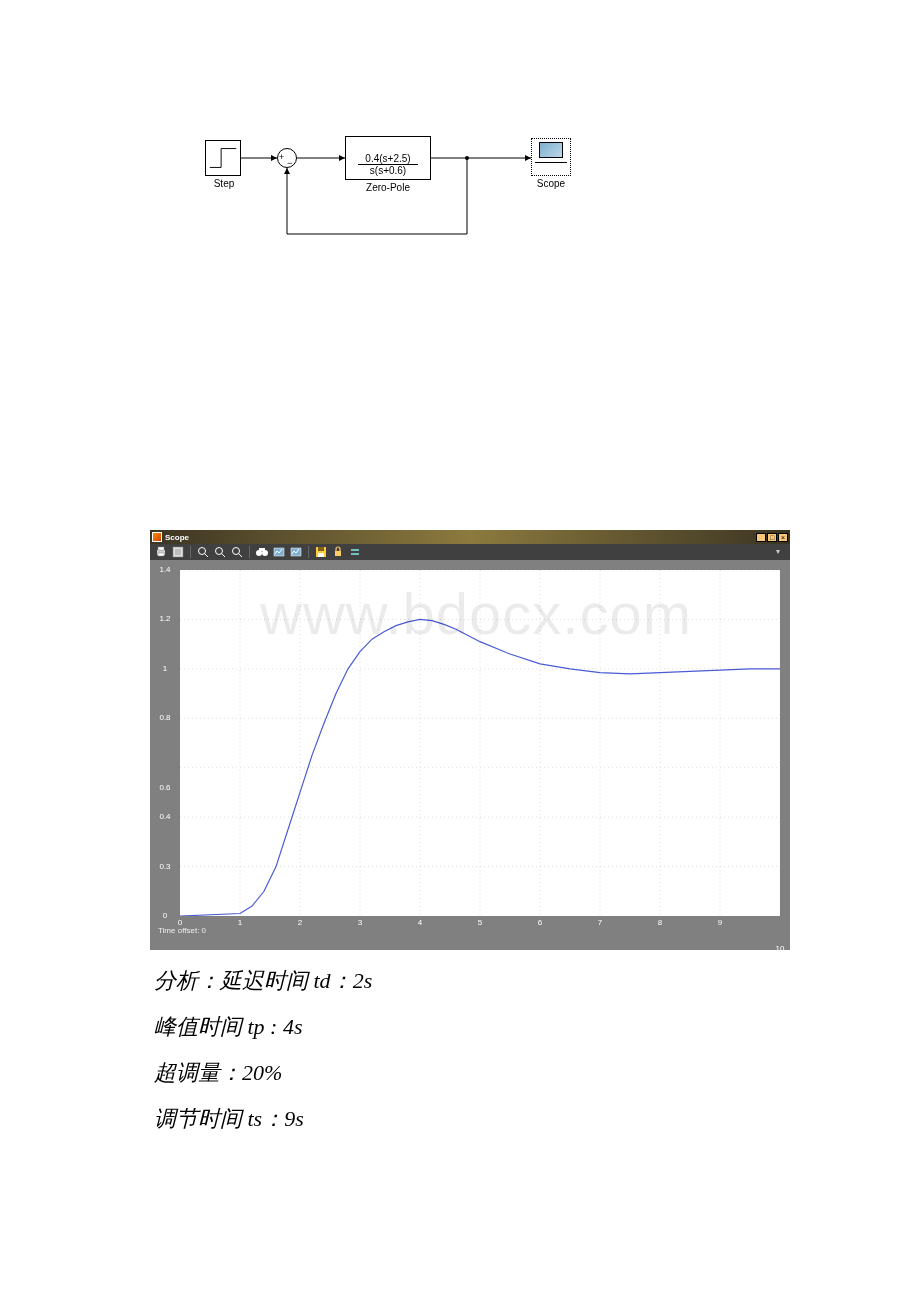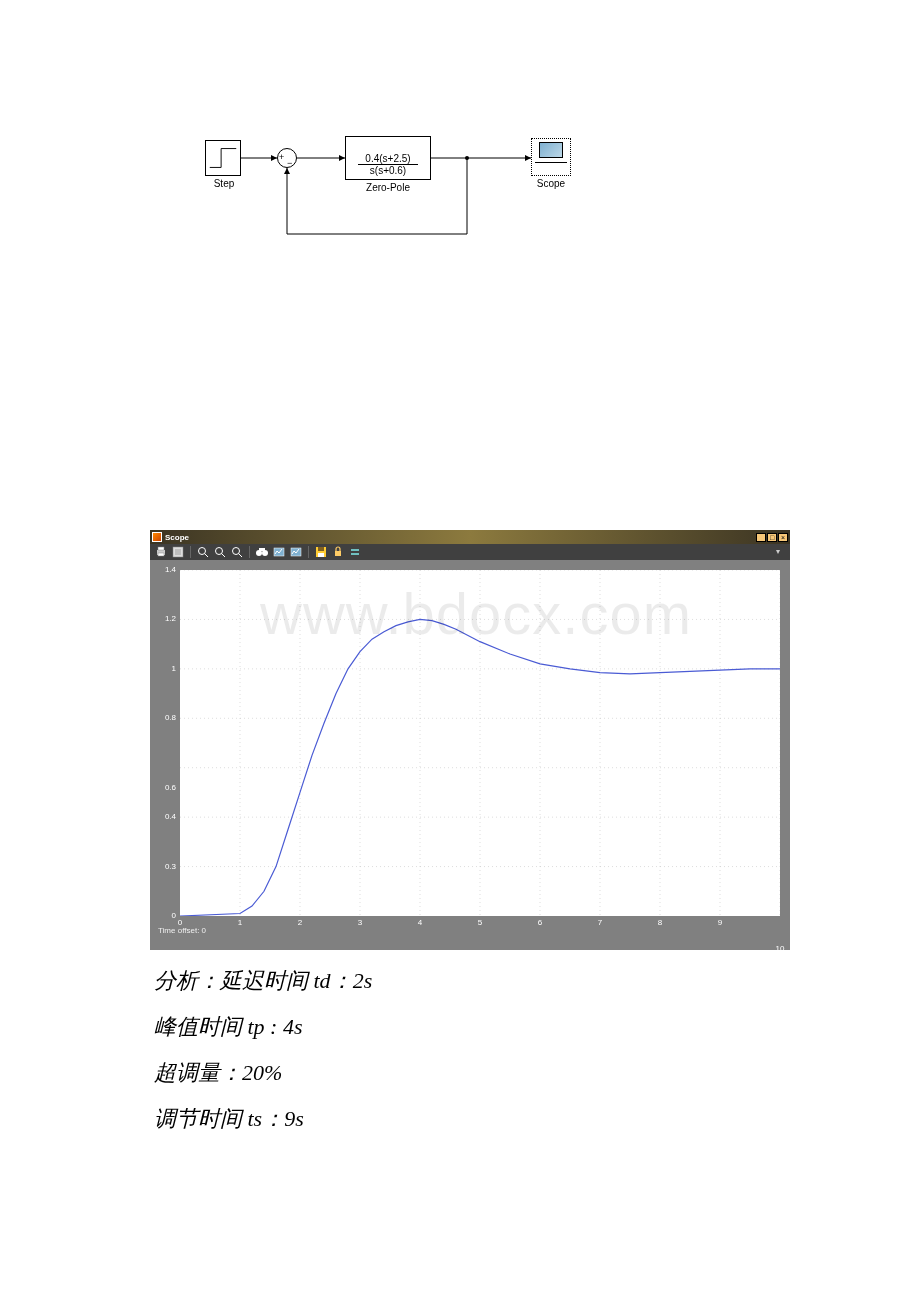--- a/index.html
+++ b/index.html
@@ -124,21 +124,21 @@
   }
   .plot-bg {
     position: absolute;
     left: 26px; top: 6px; right: 6px; bottom: 20px;
     background: #ffffff;
   }
   .plot-svg {
     position: absolute; left: 26px; top: 6px; right: 6px; bottom: 20px;
   }
   .ytick {
-    position: absolute; left: 0; color: #fff; font-size: 8px; text-align: right; width: 22px;
+    position: absolute; left: 0; color: #fff; font-size: 8px; text-align: center; width: 22px;
   }
   .xtick {
     position: absolute; color: #fff; font-size: 8px; text-align: center; transform: translateX(-50%);
   }
   .time-offset {
     position: absolute; left: 4px; bottom: 1px;
     color: #eee; font-size: 8px;
   }
 
   

